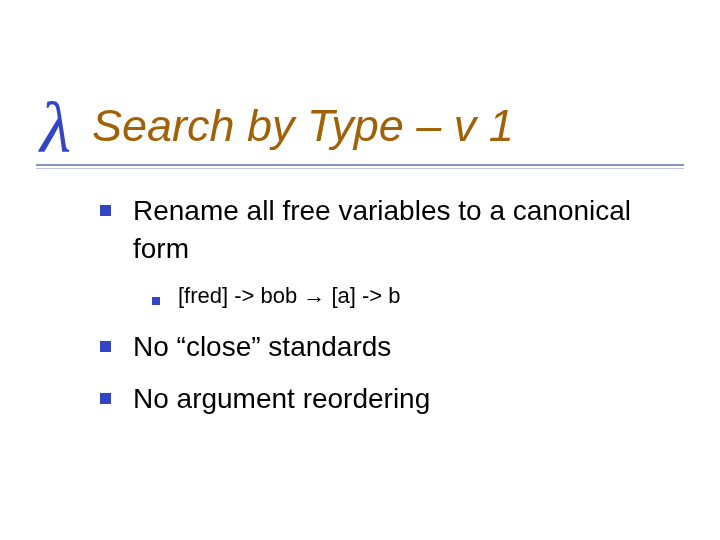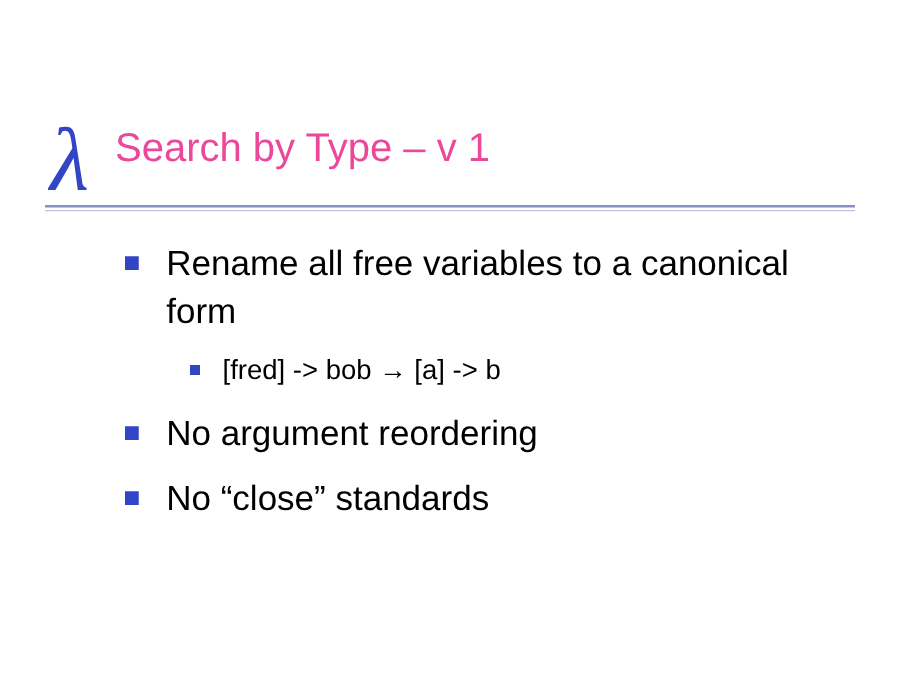--- a/index.html
+++ b/index.html
@@ -1,26 +1,26 @@
 <!DOCTYPE html>
 <html><head>
 <meta charset="utf-8">
 <style>
 html,body{margin:0;padding:0;width:720px;height:540px;background:#fff;font-family:Verdana,Geneva,sans-serif;color:#000}
 .slide{position:relative;width:720px;height:540px}
 .lambda{position:absolute;left:40px;top:92px;font-family:"Times New Roman",serif;font-style:italic;font-size:72px;color:#3245c7;line-height:1}
-.title{position:absolute;left:92px;top:100px;font-family:Verdana,Geneva,sans-serif;font-size:32px;color:#ec4899}
+.title{position:absolute;left:92px;top:100px;font-family:Verdana,Geneva,sans-serif;font-size:45px;font-style:italic;color:#a16207}
 .hr1{position:absolute;left:36px;top:164px;width:648px;border:none;border-top:2px solid #8890cc;margin:0}
 .hr2{position:absolute;left:36px;top:168px;width:648px;border:none;border-top:1px solid #c0c4e6;margin:0}
 .body{position:absolute;left:100px;top:192px;right:28px}
 .l1{display:flex;align-items:flex-start;margin-bottom:14px}
 .l1 .bullet{width:11px;height:11px;background:#3245c7;margin-top:13px;flex:none;margin-right:22px}
 .l1 .text{font-size:28px;line-height:1.35}
 .l2list{margin:4px 0 18px 52px}
-.l2{display:flex;align-items:flex-start;margin-bottom:10px}
+.l2{display:flex;align-items:center;margin-bottom:10px}
 .l2 .bullet{width:8px;height:8px;background:#3245c7;margin-top:10px;flex:none;margin-right:18px}
 .l2 .text{font-size:22px;line-height:1.3}
 </style>
 </head>
 <body>
 
 <div class="slide">
   <div class="lambda">λ</div>
   <div class="title">Search by Type – v 1</div>
   <hr class="hr1">
@@ -35,22 +35,22 @@
     <div class="l2list">
       <div class="l2">
         <div class="bullet"></div>
         <div class="text">[fred] -&gt; bob   →   [a] -&gt; b</div>
       </div>
     </div>
 
 
     <div class="l1">
       <div class="bullet"></div>
-      <div class="text">No argument reordering</div>
+      <div class="text">No “close” standards</div>
     </div>
 
     <div class="l1">
       <div class="bullet"></div>
-      <div class="text">No “close” standards</div>
+      <div class="text">No argument reordering</div>
     </div>
 
   </div>
 </div>
 
 </body></html>

